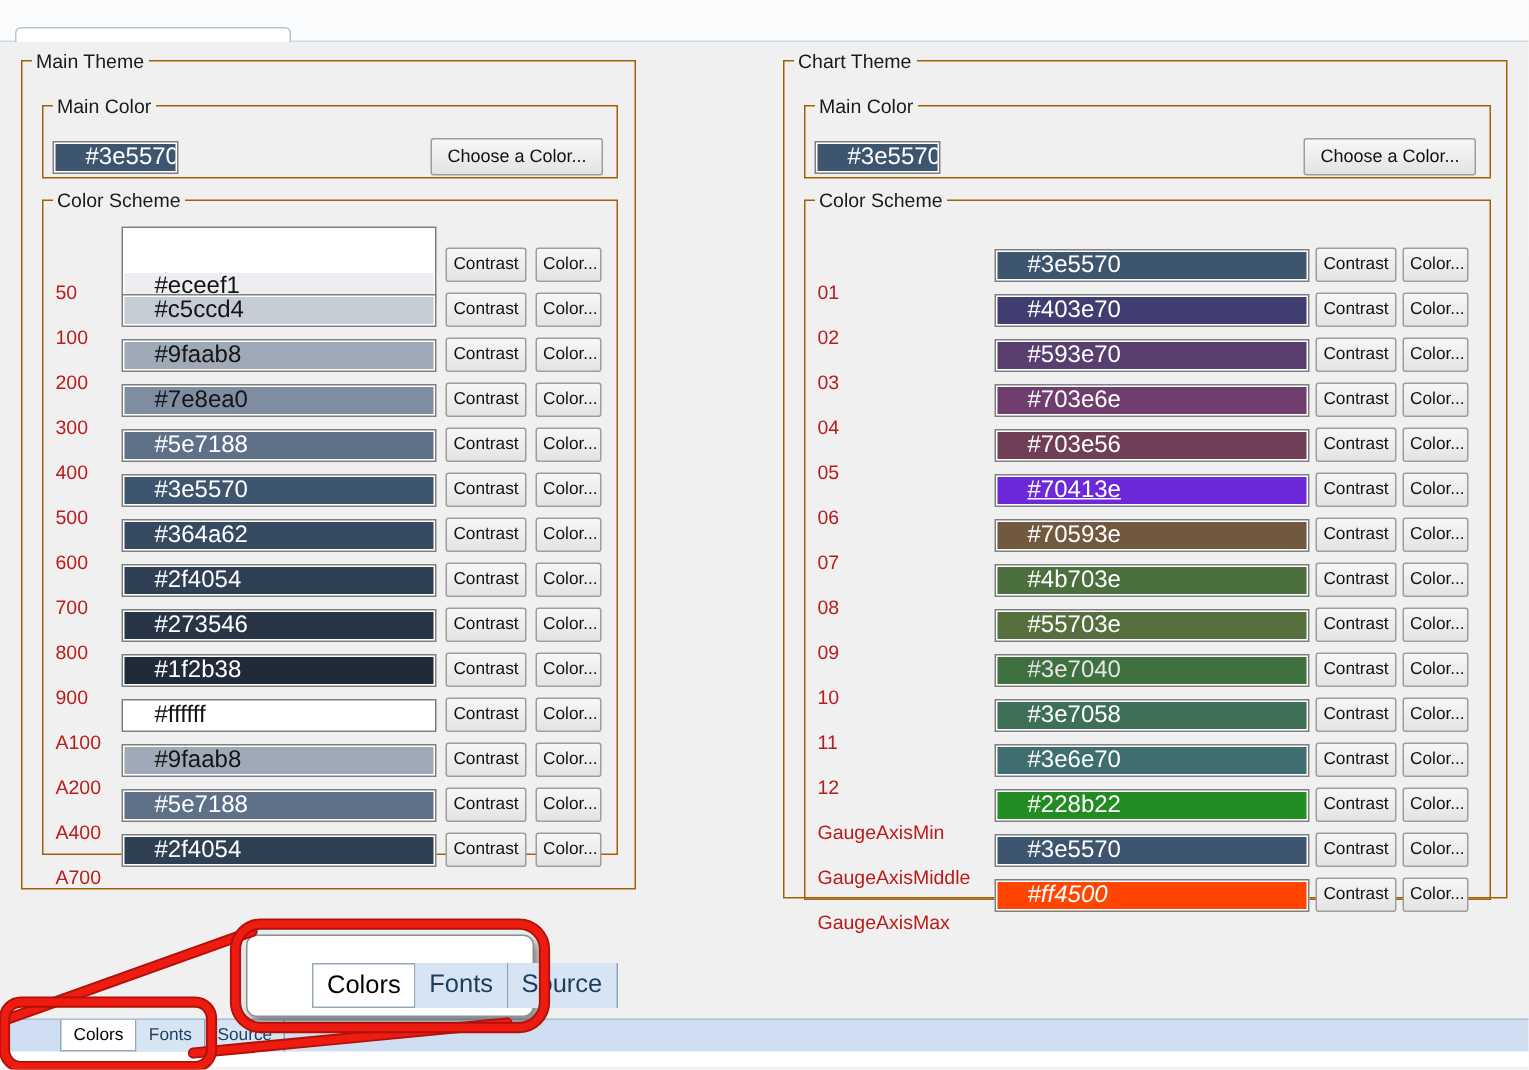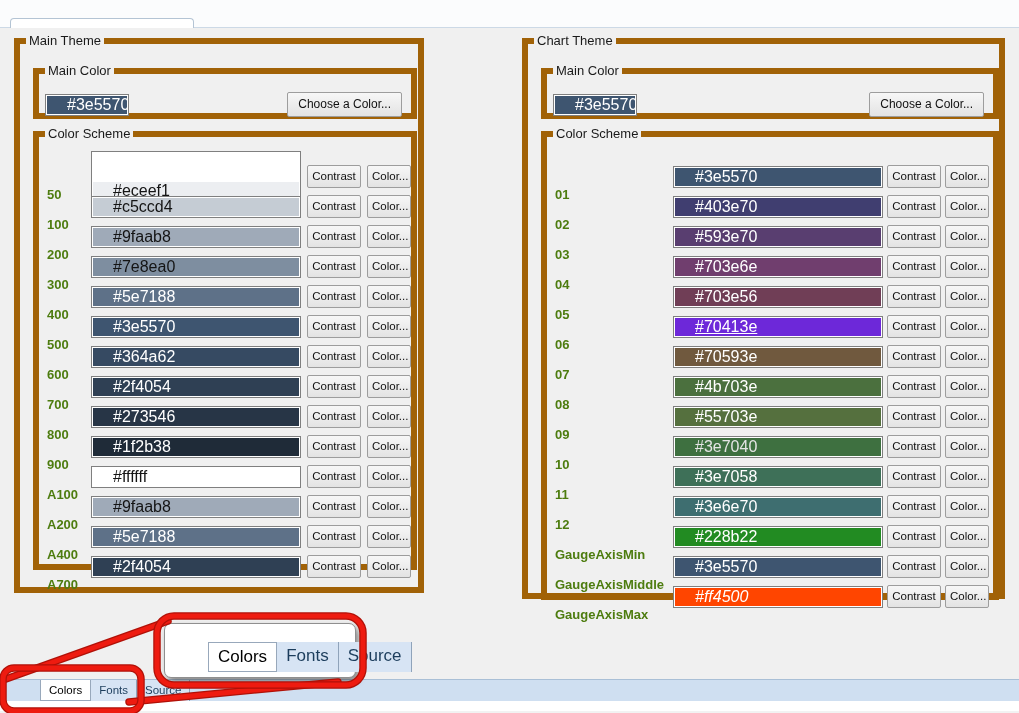--- a/index.html
+++ b/index.html
@@ -14,38 +14,38 @@
   .editor-tab { position:absolute; left:10px; top:18px; height:27px; width:184px;
     background:#ffffff; border:1px solid #b4c4d4; border-bottom:none;
     border-radius:4px 4px 0 0; display:flex; align-items:center; gap:6px;
     padding:0 24px; z-index:2; }
   .editor-tab .title { font-size:13px; color:#222; white-space:nowrap; }
   .editor-tab .close { font-size:11px; color:#9aa7b5; font-weight:bold; margin-left:4px; cursor:default; }
   
   .editor { position:absolute; left:0; top:28px; width:1019px; height:651px;
     background:#f0f0f0; z-index:1; }
   
-  fieldset { border:6px solid #a16207; min-width:0; position:absolute; }
+  fieldset { border:1px solid #a16207; min-width:0; position:absolute; }
   legend { font-size:13px; color:#1a1a1a; padding:0 3px; margin-left:6px; }
   
   .swatch { background:#fff; border:1px solid #7f7f7f; padding:1px; }
   .swatch-inner { height:18px; line-height:18px; font-size:16px; padding:0 20px;
     white-space:nowrap; overflow:hidden; }
   
   .btn { font-family:"Liberation Sans",sans-serif; font-size:11.5px; color:#111;
     background:linear-gradient(#f7f7f7,#e3e3e3); border:1px solid #9d9d9d;
     border-radius:2px; height:23px; text-align:center; line-height:21px;
     padding:0 4px; cursor:default; white-space:nowrap; }
   .btn.choose { height:25px; line-height:23px; padding:0 10px; font-size:12px; }
   
   .rows { position:relative; padding:10px 0 6px 8px; }
   .row { height:30px; display:grid; align-items:center; }
   .rows-left .row  { grid-template-columns:38px 210px 54px 44px; column-gap:6px; }
   .rows-right .row { grid-template-columns:114px 210px 54px 44px; column-gap:4px; }
-  .row-label { font-size:13px; font-weight:bold; color:#4d7c0f;margin-top:36px; }
+  .row-label { font-size:13px; font-weight:normal; color:#b91c1c;margin-top:36px; }
   
   .mc-field { position:absolute; left:6px; top:16px; width:84px; }
   .mc-choose { position:absolute; right:9px; top:14px; }
   
   .bottom-strip { position:absolute; left:0; top:679px; width:1019px; height:22px;
     background:var(--strip-blue,#cfdff1); border-top:1px solid #a9bfd6; z-index:3; }
   .bottom-white { position:absolute; left:0; top:701px; width:1019px; height:12px;
     background:#fff; border-bottom:2px solid #f2f2f2; z-index:2; }
   .tabs-row { display:flex; height:100%;margin-left:36px; }
   .small-tabs { position:absolute; left:4px; top:0; height:21px; }

